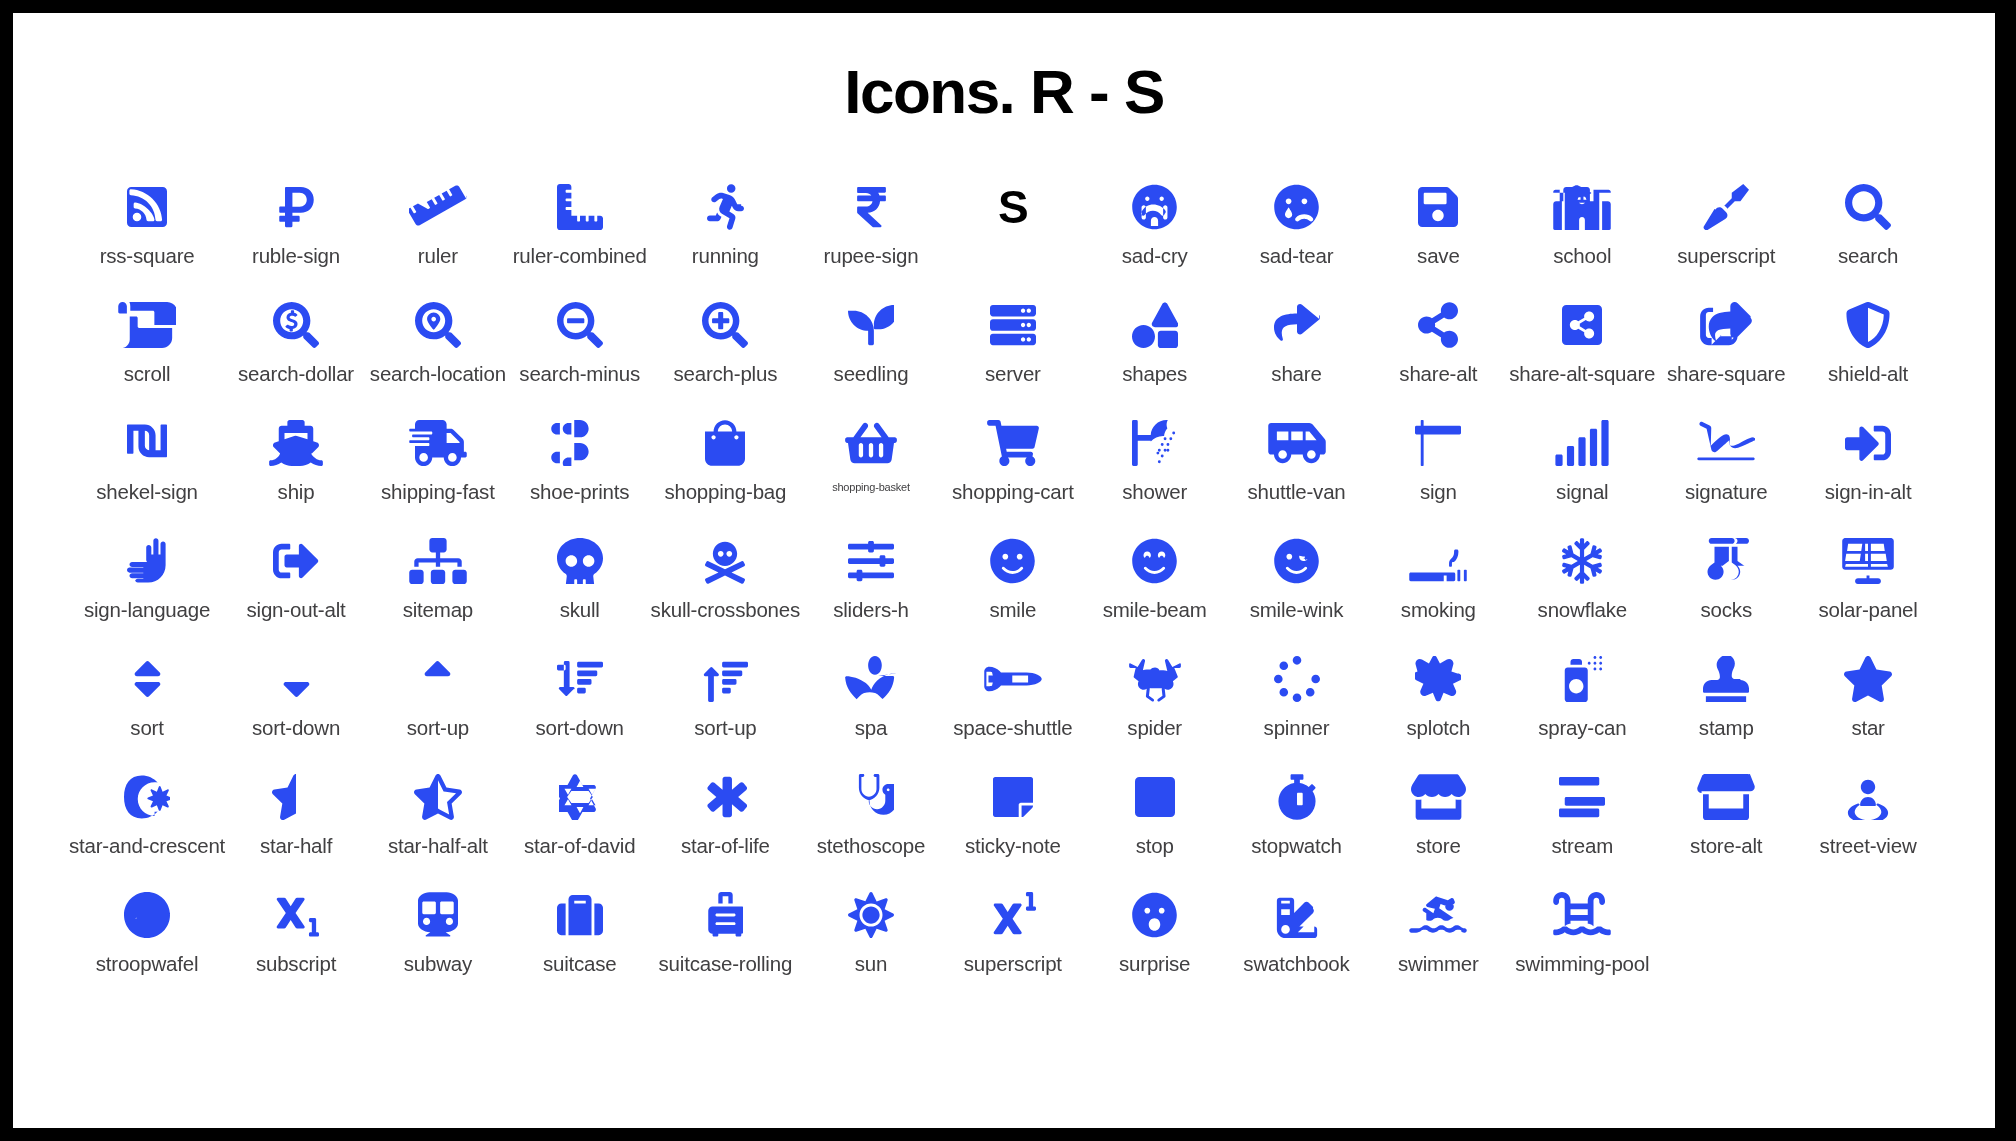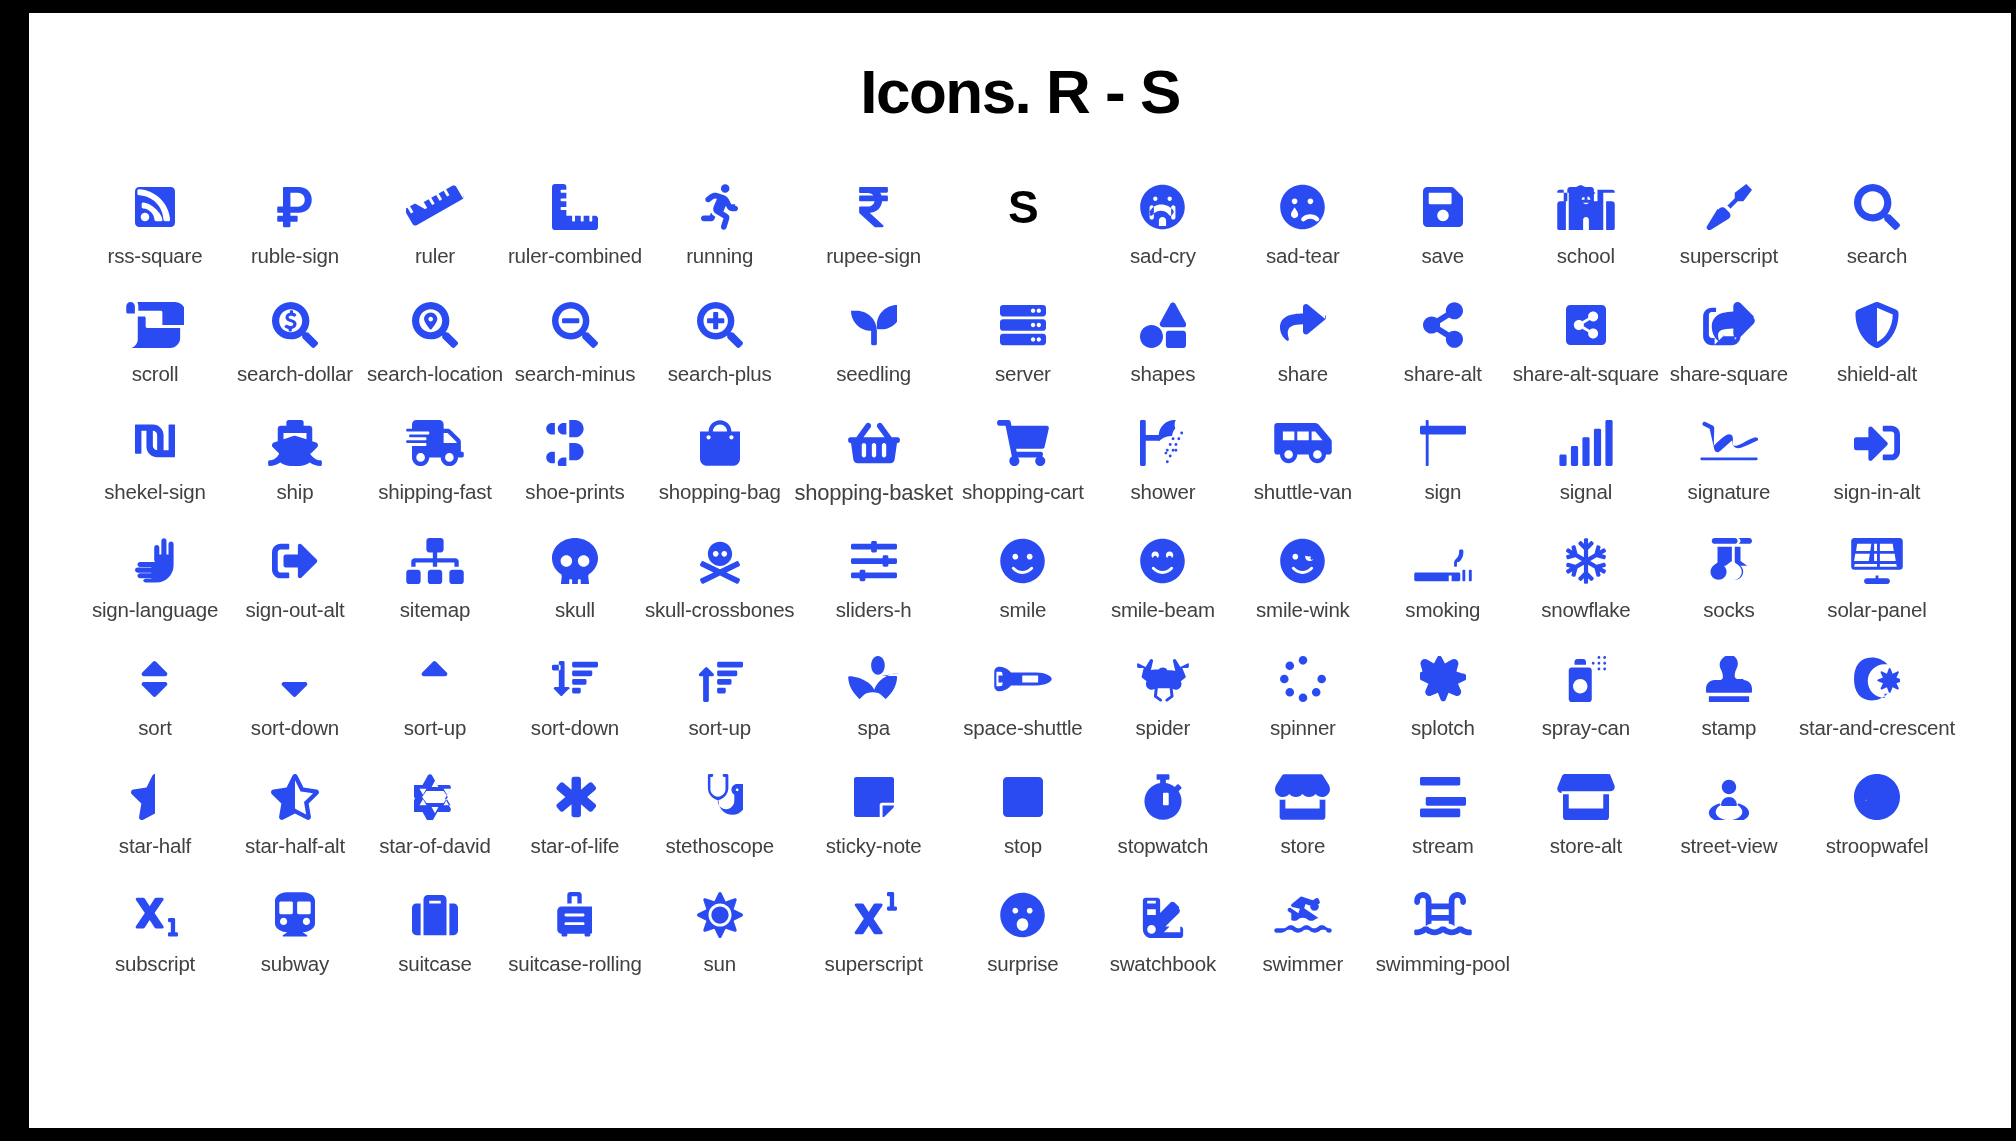--- a/index.html
+++ b/index.html
@@ -9,21 +9,21 @@
     background: #000000;
   }
   body {
     width: 2016px;
     height: 1141px;
     overflow: hidden;
     font-family: "Liberation Sans", sans-serif;
   }
   .sheet {
     position: absolute;
-    left: 29px;
+    left: 13px;
     top: 13px;
     width: 1982px;
     height: 1115px;
     background: #ffffff;
     box-sizing: border-box;
   }
   .page-title {
     text-align: center;
     font-family: "Liberation Sans", sans-serif;
     font-size: 62px;
@@ -61,21 +61,21 @@
   .caption {
     margin-top: 7px;
     font-family: "Liberation Sans", sans-serif;
     font-size: 20.5px;
     color: #414042;
     white-space: nowrap;
     line-height: 1.1;
     letter-spacing: -0.2px;
   }
   .caption.small {
-    font-size: 22px;
+    font-size: 11px;
   }
   .cell.divider .glyph {
     font-size: 46px;
     font-weight: 700;
     color: #000000;
     letter-spacing: -1px;
   }
 </style>
 </head>
 <body>
@@ -585,20 +585,28 @@
       <div class="cell">
         <div class="glyph">
           <svg width="46" height="46" viewBox="0 0 512 512" aria-hidden="true">
             <path d="M32 512h448v-64H32v64zm384-256h-66.56c-16.26 0-29.44-13.18-29.44-29.44v-9.45c0-28.56 8.4-56.29 21.92-81.34 8.55-15.83 13.13-33.94 12.78-53.22-.95-52.33-42.32-96.68-94.58-100.27C200.42-1.63 152 43.52 152 99.97c0 17.15 4.45 33.27 12.24 47.28 14.25 25.62 23.76 54.18 23.76 83.48v5.82c0 16.26-13.18 29.44-29.44 29.44H96c-53.02 0-96 42.98-96 96v32c0 8.84 7.16 16 16 16h480c8.84 0 16-7.16 16-16v-32c0-53.02-42.98-96-96-96z"></path>
           </svg>
         </div>
         <div class="caption">stamp</div>
       </div>
       <div class="cell">
         <div class="glyph">
+          <svg width="52" height="46" viewBox="0 0 576 512" aria-hidden="true">
+            <path d="M259.3 17.8L194 150.2 47.9 171.5c-26.2 3.8-36.7 36.1-17.7 54.6l105.7 103-25 145.5c-4.5 26.3 23.2 46 46.4 33.7L288 439.6l130.7 68.7c23.2 12.2 50.9-7.4 46.4-33.7l-25-145.5 105.7-103c19-18.5 8.5-50.8-17.7-54.6L382 150.2 316.7 17.8c-11.7-23.6-45.6-23.9-57.4 0z"></path>
+          </svg>
+        </div>
+        <div class="caption">star</div>
+      </div>
+      <div class="cell">
+        <div class="glyph">
           <svg width="46" height="46" viewBox="0 0 512 512" aria-hidden="true">
             <path d="M340.47 466.94C237.01 466.94 153 382.93 153 279.47S237.01 92 340.47 92c11.66 0 23.06 1.07 34.13 3.11-44.25-47.58-107.32-77.4-177.4-77.4C66.18 17.71 0 115.77 0 256s66.18 238.29 197.2 238.29c70.08 0 133.15-29.82 177.4-77.4-11.07 2.04-22.47 3.11-34.13 3.11v46.94zM483.11 171.4l-53.83 25.31-21.43-55.52c-3.67-9.51-17.14-9.51-20.81 0l-21.43 55.52-53.83-25.31c-9.27-4.36-18.98 5.36-14.62 14.62l25.31 53.83-55.52 21.43c-9.51 3.67-9.51 17.14 0 20.81l55.52 21.43-25.31 53.83c-4.36 9.27 5.36 18.98 14.62 14.62l53.83-25.31 21.43 55.52c3.67 9.51 17.14 9.51 20.81 0l21.43-55.52 53.83 25.31c9.27 4.36 18.98-5.36 14.62-14.62l-25.31-53.83 55.52-21.43c9.51-3.67 9.51-17.14 0-20.81l-55.52-21.43 25.31-53.83c4.36-9.26-5.35-18.98-14.62-14.62z"></path>
           </svg>
         </div>
         <div class="caption">star-and-crescent</div>
       </div>
       <div class="cell">
         <div class="glyph">
           <svg width="52" height="46" viewBox="0 0 576 512" aria-hidden="true">
             <path d="M288 0c-11.4 0-22.8 5.9-28.7 17.8L194 150.2 47.9 171.4c-26.2 3.8-36.7 36.1-17.7 54.6l105.7 103-25 145.5c-4.5 26.2 23.1 46 46.4 33.7L288 439.6V0z"></path>

